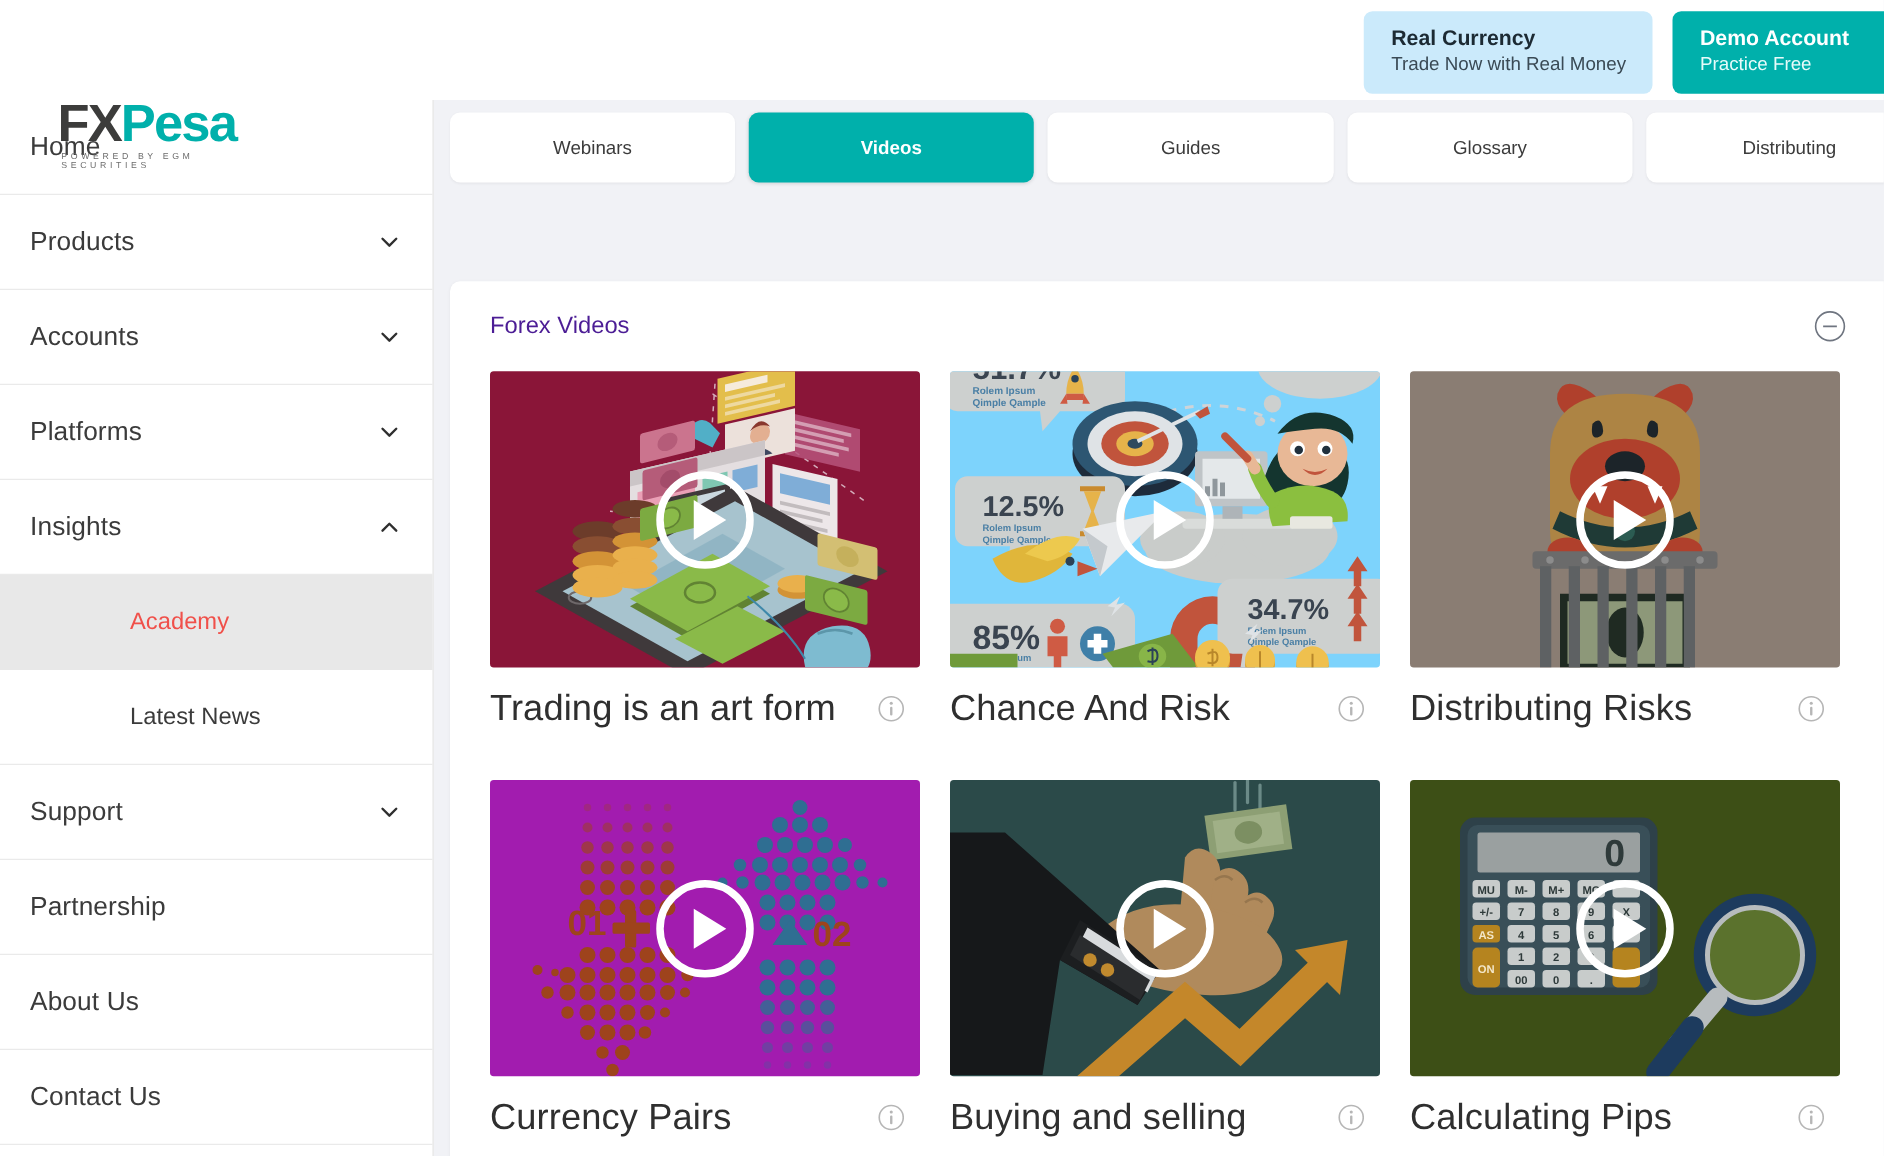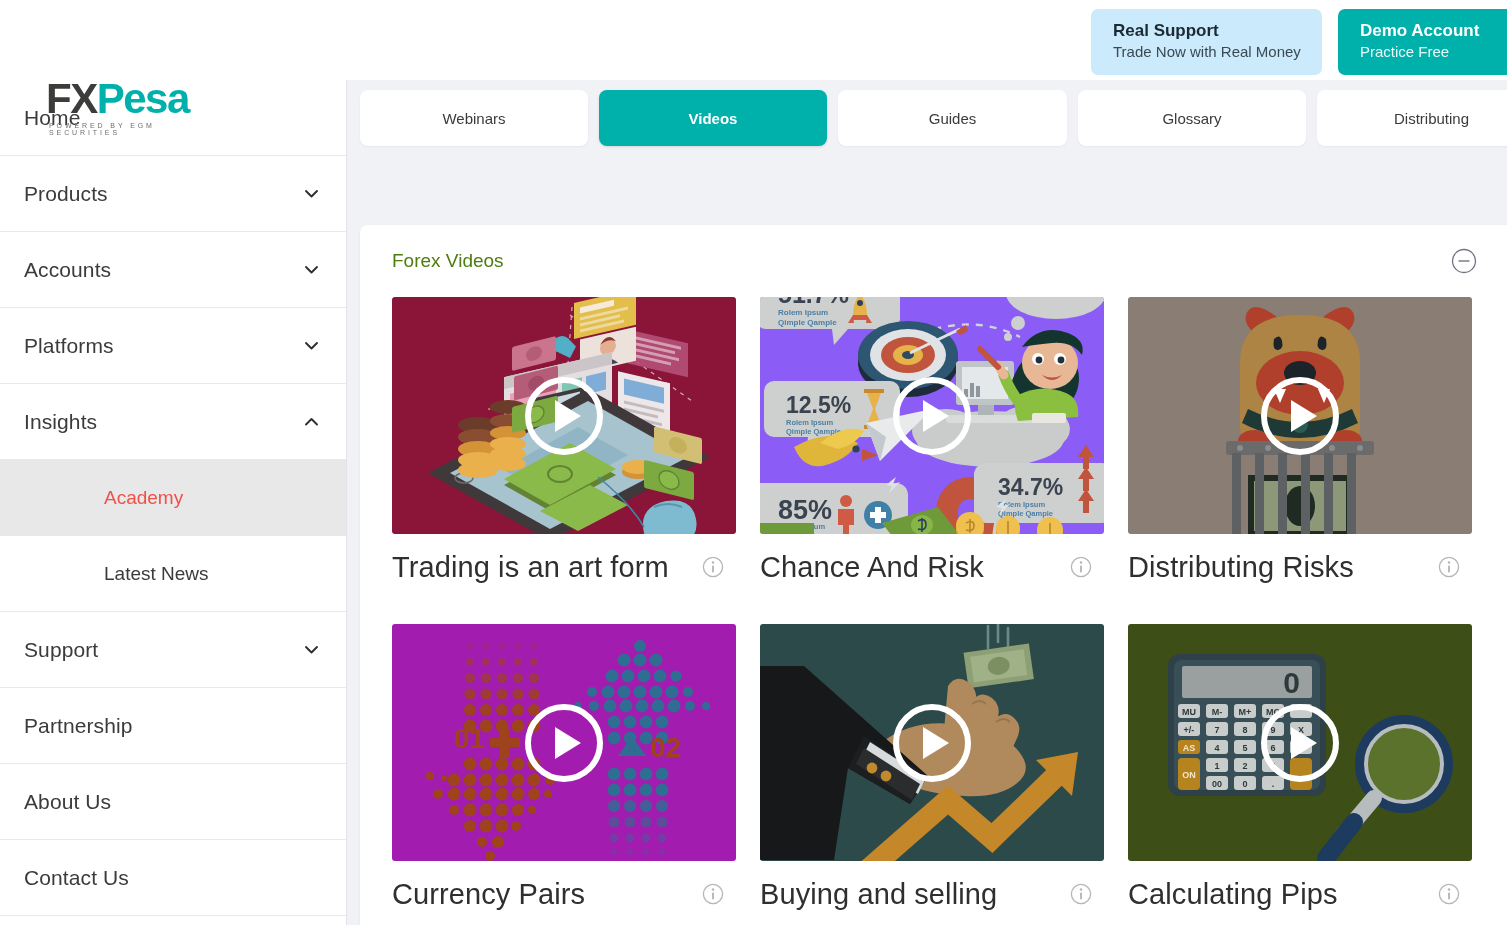--- a/index.html
+++ b/index.html
@@ -118,21 +118,21 @@
     width: 1159px; height: 760px;
     background: #ffffff;
     border-radius: 8px;
     box-shadow: 0 1px 3px rgba(0,0,0,0.06);
     overflow: hidden;
   }
   .panel-head {
     height: 72px; display: flex; align-items: center;
     padding: 0 42px 0 32px;
   }
-  .panel-title { font-size: 19px; color: #4d7c0f; }
+  .panel-title { font-size: 19px; color: #4c1d95; }
   .collapse-btn {
     margin-left: auto; width: 26px; height: 26px; cursor: pointer;
   }
 
   .grid {
     display: grid;
     grid-template-columns: repeat(3, 344px);
     gap: 24px 24px;
     padding: 0 0 0 32px;
   }
@@ -176,21 +176,21 @@
 
 <div class="topbar">
 
   <div class="logo-wrap">
     <div class="logo-text"><span class="logo-fx">FX</span><span class="logo-pesa">Pesa</span></div>
     <div class="logo-sub">POWERED BY EGM SECURITIES</div>
   </div>
 
   <div class="acct-btns">
     <div class="acct-btn real">
-      <div class="acct-title">Real Support</div>
+      <div class="acct-title">Real Currency</div>
       <div class="acct-sub">Trade Now with Real Money</div>
     </div>
     <div class="acct-btn demo">
       <div class="acct-title">Demo Account</div>
       <div class="acct-sub">Practice Free</div>
     </div>
   </div>
 </div>
 
 <nav class="sidebar">
@@ -427,21 +427,21 @@
             <svg width="22" height="22" viewBox="0 0 22 22">
                 <circle cx="11" cy="11" r="9.6" fill="none" stroke="#b6b6b6" stroke-width="1.3"></circle>
                 <circle cx="11" cy="6.6" r="1.25" fill="#b6b6b6"></circle>
                 <rect x="10.05" y="9.4" width="1.9" height="7" rx=".9" fill="#b6b6b6"></rect>
               </svg>
           </span>
         </div>
       </div>
 
       <div class="card">
-        <div class="thumb" style="background:#8b5cf6">
+        <div class="thumb" style="background:#7dd3fc">
           <svg class="art" viewBox="0 0 344 237">
 
             <path d="M148 42 q60 -28 112 -2" stroke="#cfd4d8" stroke-width="2.4" stroke-dasharray="7 7" fill="none"></path>
 
             <g>
               <path d="M6 -28 h124 a10 10 0 0 1 10 10 v40 a10 10 0 0 1 -10 10 h-42 l-14 16 l-2 -16 h-66 a10 10 0 0 1 -10 -10 v-40 a10 10 0 0 1 10 -10 z" fill="#cdd0cf"></path>
               <text x="18" y="6" font-family="Liberation Sans, sans-serif" font-size="25" font-weight="bold" fill="#3a4450">51.7%</text>
               <text x="18" y="18" font-family="Liberation Sans, sans-serif" font-size="8" font-weight="bold" fill="#4a7fa5">Rolem Ipsum</text>
               <text x="18" y="28" font-family="Liberation Sans, sans-serif" font-size="8" font-weight="bold" fill="#4a7fa5">Qimple Qample</text>
 

